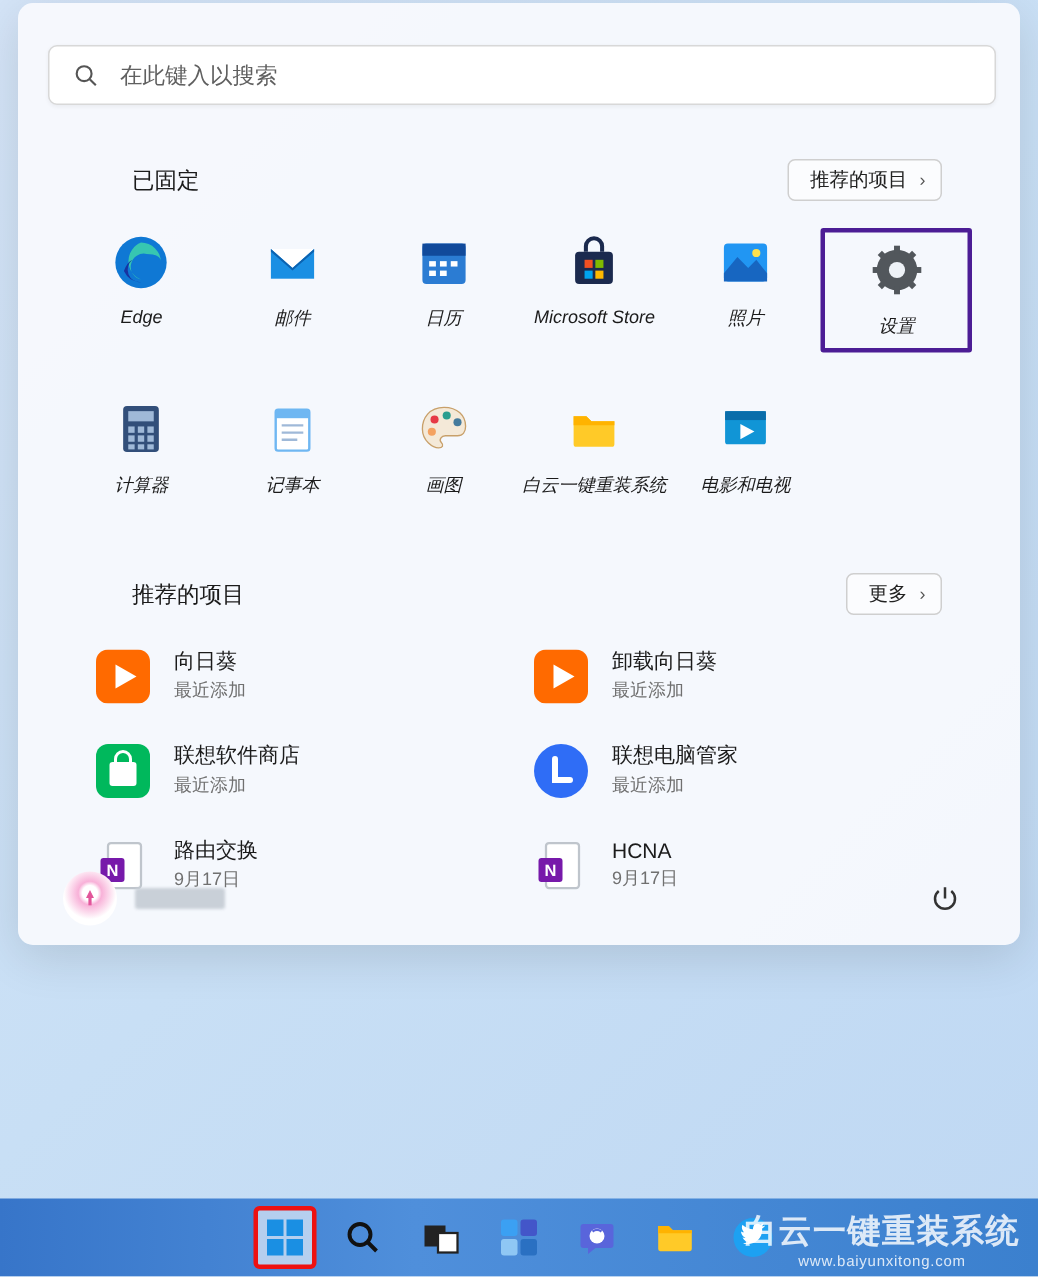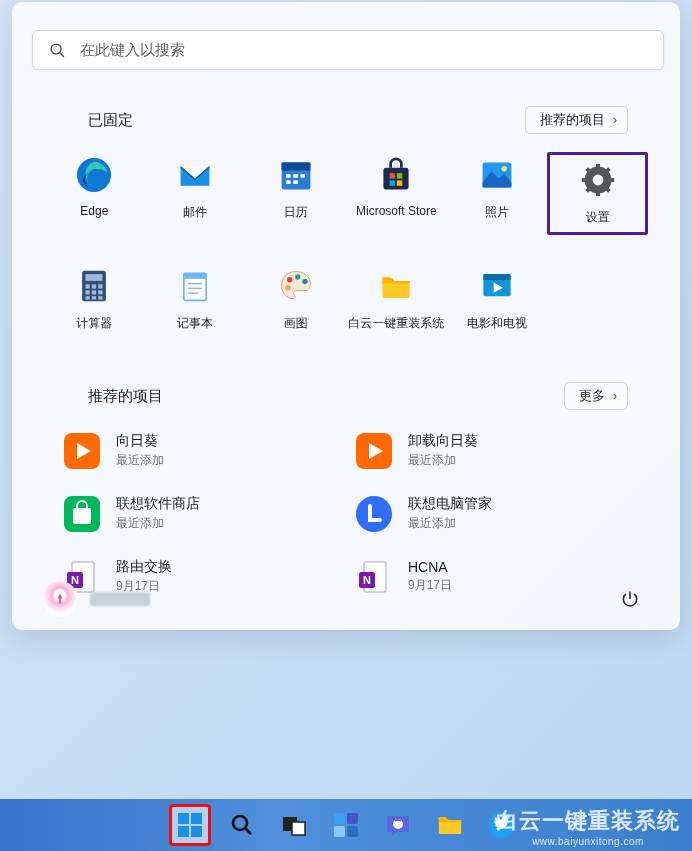--- a/index.html
+++ b/index.html
@@ -69,21 +69,21 @@
 .app {
   display: flex;
   flex-direction: column;
   align-items: center;
   gap: 10px;
   cursor: pointer;
   padding: 4px 0;
   border-radius: 6px;
 }
 .app .ico { width: 38px; height: 38px; display:flex; align-items:center; justify-content:center; }
-.app-label { font-size: 12px; color: #1b1b1b; text-align: center; white-space: nowrap; }
+.app-label { font-size: 12px; color: #1b1b1b; text-align: center; white-space: nowrap; font-style: italic; }
 .hl { border: 3px solid #4c1d95; padding: 6px 8px; border-radius:2px; }
 
 .rec-grid {
   display: grid;
   grid-template-columns: 1fr 1fr;
   column-gap: 12px;
   row-gap: 18px;
   padding: 0 28px;
 }
 .rec-item {

